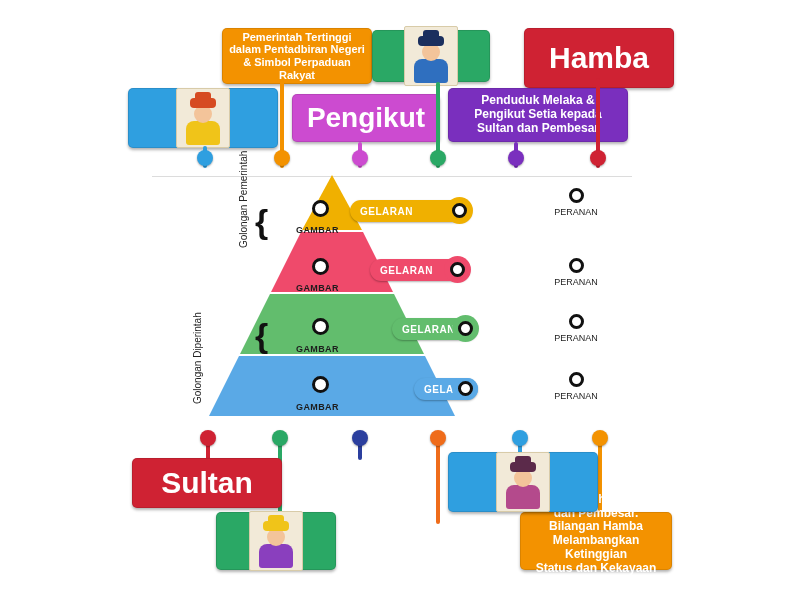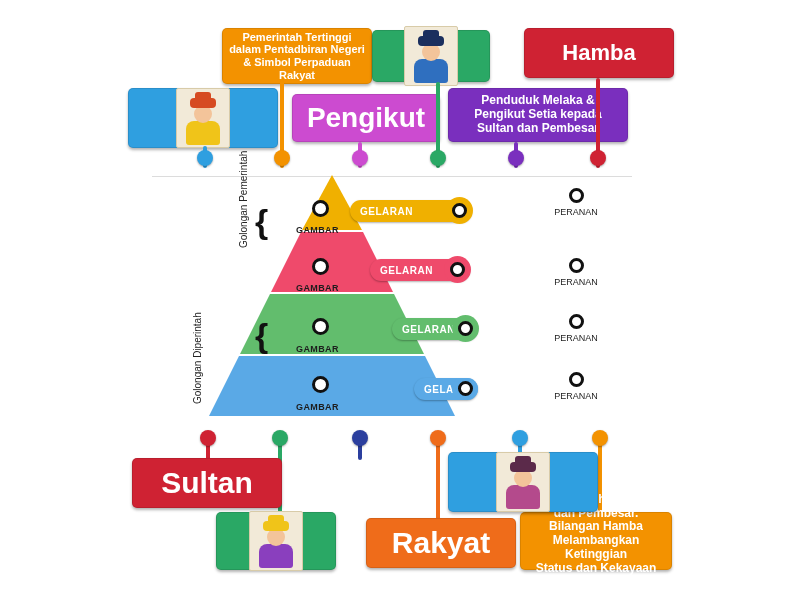--- a/index.html
+++ b/index.html
@@ -103,21 +103,21 @@
 <body>
 
 <div id="stage">
 
   <div class="divider" style="left:152px;top:176px;width:480px;"></div>
 
   <div class="card" style="left:222px;top:28px;width:150px;height:56px;background:#f39200;font-size:11px;">Pemerintah Tertinggi
 dalam Pentadbiran Negeri
 &amp; Simbol Perpaduan Rakyat</div>
 
-  <div class="card" style="left:524px;top:28px;width:150px;height:50px;background:#cf2233;font-size:22px;">Hamba</div>
+  <div class="card" style="left:524px;top:28px;width:150px;height:60px;background:#cf2233;font-size:30px;">Hamba</div>
 
   <div class="card" style="left:292px;top:94px;width:148px;height:48px;background:#cc4bd0;font-size:28px;">Pengikut</div>
 
   <div class="card" style="left:448px;top:88px;width:180px;height:54px;background:#7a2fbe;font-size:12px;">Penduduk Melaka &amp;
 Pengikut Setia kepada
 Sultan dan Pembesar</div>
 
   <div class="pic" style="left:372px;top:30px;width:118px;height:52px;background:#2aa865;">
     <div class="frame">
       <div class="person">
@@ -248,21 +248,20 @@
 
   <div class="stem" style="left:518px;top:440px;height:20px;background:#2f9fe0;"></div>
   <div class="pin" style="left:512px;top:430px;background:#2f9fe0;"></div>
 
   <div class="stem" style="left:598px;top:440px;height:78px;background:#f39200;"></div>
   <div class="pin" style="left:592px;top:430px;background:#f39200;"></div>
 
   <div class="card" style="left:132px;top:458px;width:150px;height:50px;background:#cf2233;font-size:30px;">Sultan</div>
 
 
-  <div class="card" style="left:366px;top:518px;width:150px;height:50px;background:#ef6c1a;font-size:30px;">Rakyat</div>
 
   <div class="card" style="left:520px;top:512px;width:152px;height:58px;background:#f39200;font-size:12px;">Orang Suruhan Sultan
 dan Pembesar. Bilangan Hamba
 Melambangkan Ketinggian
 Status dan Kekayaan Pemiliknya.</div>
 
   <div class="pic" style="left:448px;top:452px;width:150px;height:60px;background:#2f9fe0;">
     <div class="frame">
       <div class="person">
         <div class="p-body" style="background:#b44a8c;"></div>

